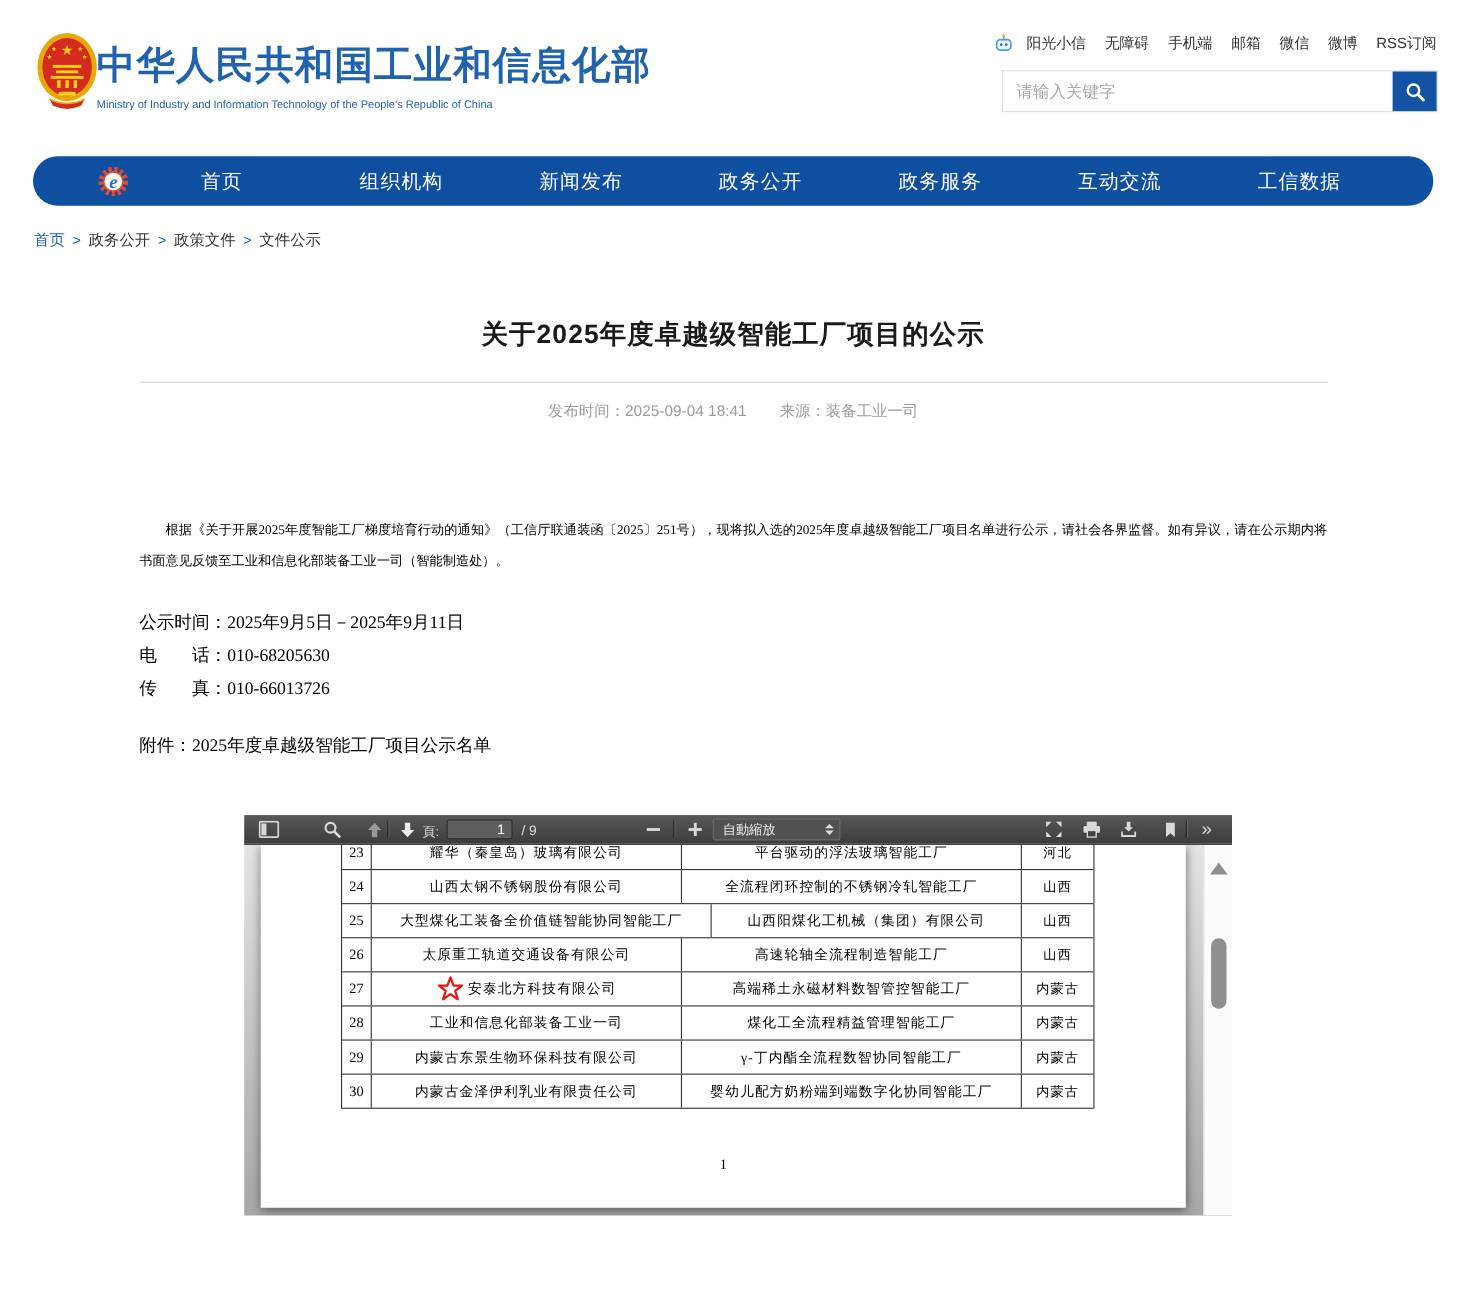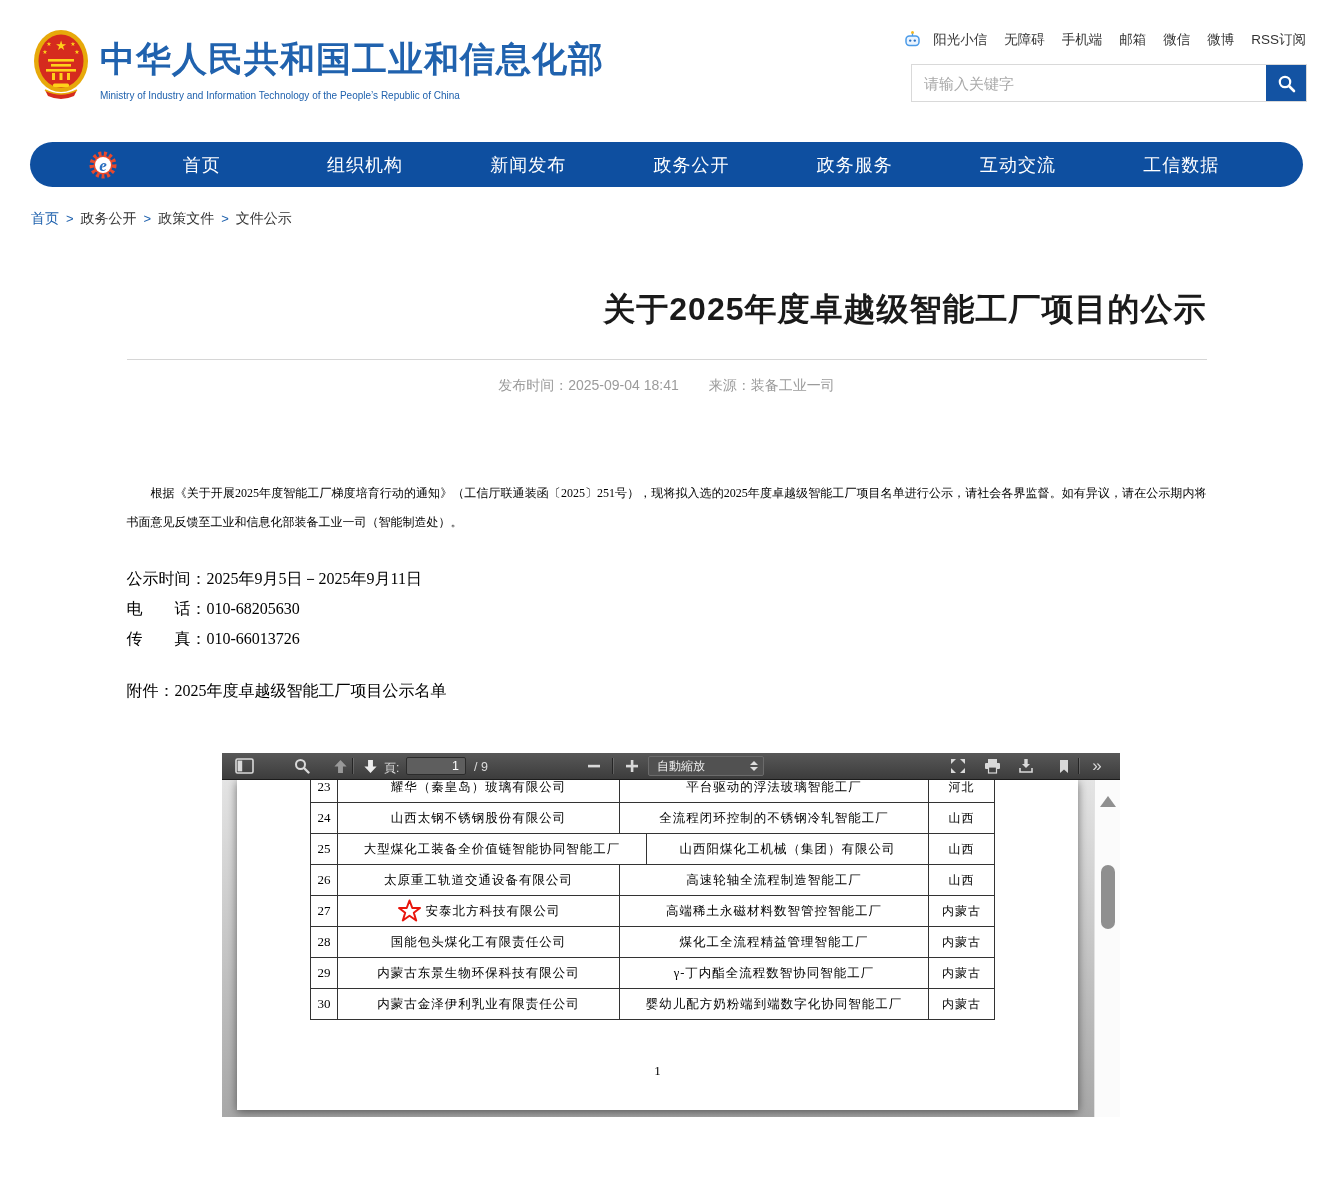--- a/index.html
+++ b/index.html
@@ -3,21 +3,21 @@
 <meta charset="utf-8">
 <style>
   html,body{margin:0;padding:0}
   body{width:1333px;height:1177px;position:relative;background:#fff;overflow:hidden;
        font-family:"Liberation Sans",sans-serif}
   a{text-decoration:none}
 
   
   .site-header{position:relative;height:142px}
   .emblem{position:absolute;left:33px;top:28px;width:56px;height:74px}
-  .site-titles{position:absolute;left:100px;top:36px}
+  .site-titles{position:absolute;left:88px;top:36px}
   .site-title{font-size:35px;font-weight:bold;color:#2062ae;letter-spacing:1px;white-space:nowrap}
   .site-subtitle{font-size:10px;color:#2062ae;margin-top:7px;white-space:nowrap}
   .quick-links{position:absolute;right:27px;top:30px;display:flex;align-items:center;gap:17px;font-size:13.5px}
   .quick-links .qlink{color:#333;white-space:nowrap}
   .robot{display:flex;margin-right:-6px}
   .search-box{position:absolute;right:26px;top:64px;width:396px;height:38px;border:1px solid #d9d9d9;
               display:flex;box-sizing:border-box;align-items:stretch}
   .search-box input{flex:1;border:none;outline:none;padding:0 12px;font-size:15px;color:#333;min-width:0}
   .search-box input::placeholder{color:#a9a9a9}
   .search-box button{width:40px;background:#1353a3;border:none;display:flex;align-items:center;justify-content:center;cursor:pointer}
@@ -30,21 +30,21 @@
   .nav-item{flex:1;text-align:center;color:#fff;font-size:18px;letter-spacing:1px;white-space:nowrap}
 
   
   .breadcrumb{margin:23px 0 0 31px;font-size:14px;color:#333}
   .crumb{color:#333}
   .crumb.home{color:#2062ae}
   .crumb-sep{color:#2062ae;margin:0 7px;font-size:13px}
 
   
   .article{width:1080px;margin:60px auto 0;color:#000}
-  .article-title{text-align:right;font-size:32px;font-weight:bold;color:#1a1a1a;letter-spacing:1px}
+  .article-title{text-align:center;font-size:24px;font-weight:bold;color:#1a1a1a;letter-spacing:1px}
   .article-divider{border-top:1px solid #d6d6d6;margin-top:27px}
   .article-meta{text-align:center;color:#9b9b9b;font-size:14px;margin-top:17px}
   .meta-src{margin-left:30px}
   .article-body{font-family:"Liberation Serif",serif}
   .article-para{margin-top:84px;font-size:12px;line-height:29px;text-indent:2em;text-align:justify}
   .info-lines{margin-top:27px;font-size:16px}
   .info-lines div{line-height:30px}
   .attachment{margin-top:27px;font-size:16px;line-height:19px}
   .signature{margin-top:36px;text-align:right;font-size:16px;line-height:31px;padding-right:2px}
 
@@ -344,21 +344,21 @@
               <span>安泰北方科技有限公司</span>
             </div>
             <div class="c proj">高端稀土永磁材料数智管控智能工厂</div>
             <div class="c prov">内蒙古</div>
           </div>
 
           <div class="prow">
             <div class="c no">28</div>
             <div class="c comp">
 
-              <span>国能包头煤化工有限责任公司</span>
+              <span>工业和信息化部装备工业一司</span>
             </div>
             <div class="c proj">煤化工全流程精益管理智能工厂</div>
             <div class="c prov">内蒙古</div>
           </div>
 
           <div class="prow">
             <div class="c no">29</div>
             <div class="c comp">
 
               <span>内蒙古东景生物环保科技有限公司</span>

